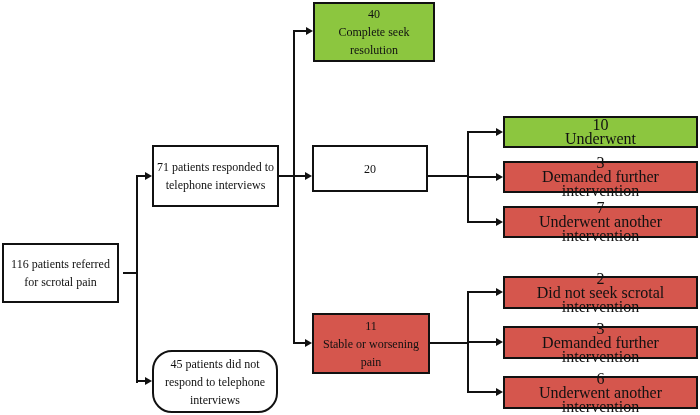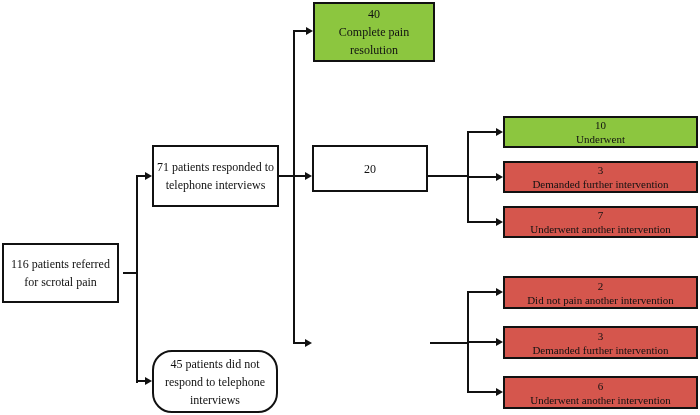--- a/index.html
+++ b/index.html
@@ -10,21 +10,21 @@
     color:#111;
   }
   #canvas{position:absolute;left:0;top:0;width:700px;height:415px;}
   .node{
     position:absolute;box-sizing:border-box;
     border:2.5px solid var(--box-border,#111);
     background:#fff;
     display:flex;flex-direction:column;justify-content:center;align-items:center;
     text-align:center;font-size:12px;line-height:18px;padding:0 2px;
   }
-  .node.small{border-width:2px;font-size:11px;line-height:14px;}
+  .node.small{border-width:2px;font-size:16px;line-height:14px;}
   .node.green{background:var(--green,#8cc63f);}
   .node.red{background:var(--red,#d5564d);}
   .hline{position:absolute;height:2px;background:var(--line,#111);}
   .vline{position:absolute;width:2px;background:var(--line,#111);}
   .arrow-right{
     position:absolute;width:0;height:0;
     border-top:4px solid transparent;
     border-bottom:4px solid transparent;
     border-left:7px solid var(--line,#111);
   }
@@ -41,42 +41,46 @@
 
   <div class="node" style="left:152px;top:145px;width:127px;height:62px;">
     <div class="lbl">71 patients responded to telephone interviews</div>
   </div>
   <div class="node" style="left:152px;top:350px;width:126px;height:63px;border-radius:20px;">
     <div class="lbl">45 patients did not respond to telephone interviews</div>
   </div>
 
   <div class="node green" style="left:313px;top:2px;width:122px;height:60px;">
     <div class="val">40</div>
-    <div class="lbl">Complete pain resolution</div>
+    <div class="lbl">Complete seek resolution</div>
   </div>
   <div class="node" style="left:312px;top:145px;width:116px;height:47px;">
     <div class="val">20</div>
+  </div>
+  <div class="node red" style="left:312px;top:313px;width:118px;height:61px;">
+    <div class="val">11</div>
+    <div class="lbl">Stable or worsening pain</div>
   </div>
 
   <div class="node small green" style="left:503px;top:116px;width:195px;height:32px;">
     <div class="val">10</div>
     <div class="lbl">Underwent</div>
   </div>
   <div class="node small red" style="left:503px;top:161px;width:195px;height:32px;">
     <div class="val">3</div>
     <div class="lbl">Demanded further intervention</div>
   </div>
   <div class="node small red" style="left:503px;top:206px;width:195px;height:32px;">
     <div class="val">7</div>
     <div class="lbl">Underwent another intervention</div>
   </div>
 
   <div class="node small red" style="left:503px;top:276px;width:195px;height:33px;">
     <div class="val">2</div>
-    <div class="lbl">Did not pain another intervention</div>
+    <div class="lbl">Did not seek scrotal intervention</div>
   </div>
   <div class="node small red" style="left:503px;top:326px;width:195px;height:33px;">
     <div class="val">3</div>
     <div class="lbl">Demanded further intervention</div>
   </div>
   <div class="node small red" style="left:503px;top:376px;width:195px;height:33px;">
     <div class="val">6</div>
     <div class="lbl">Underwent another intervention</div>
   </div>
 

